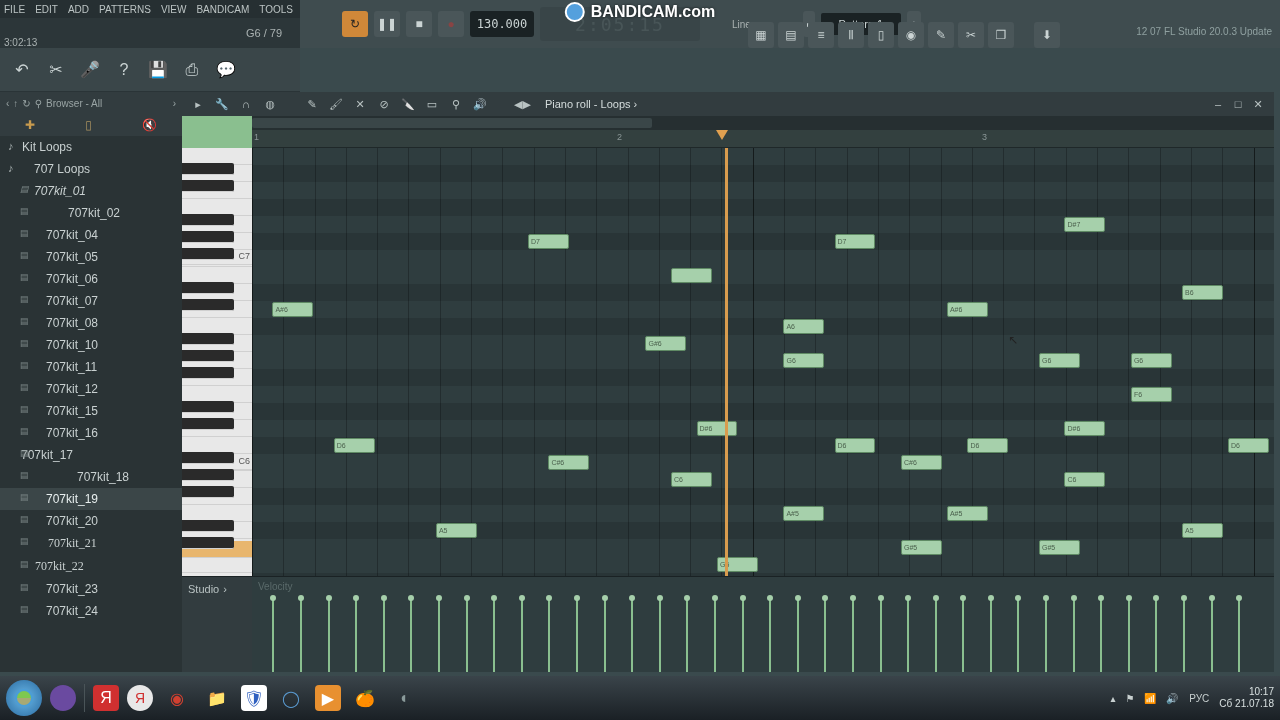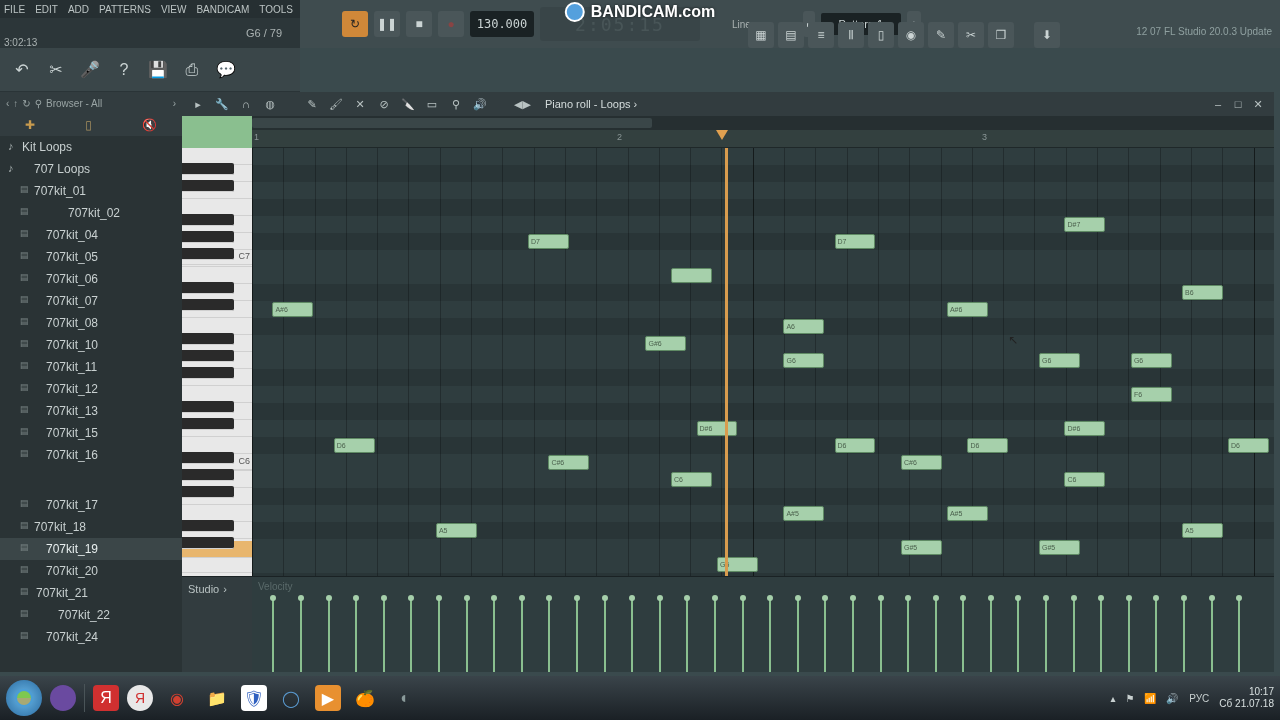--- a/index.html
+++ b/index.html
@@ -138,39 +138,39 @@
 </div>
 <div class="browser-icons">
   <span style="color:#c89b4e">✚</span>
   <span>▯</span>
   <span>🔇</span>
 </div>
 
 <div class="browser" id="browser">
     <div class="folder parent">Kit Loops</div>
     <div class="folder parent" style="padding-left: 34px;">707 Loops</div>
-    <div class="folder child" style="">707kit_01</div>
+    <div class="folder child" style=" font-style: italic;">707kit_01</div>
     <div class="folder child" style="padding-left: 68px;">707kit_02</div>
     <div class="folder child" style="padding-left: 46px;">707kit_04</div>
     <div class="folder child" style="padding-left: 46px;">707kit_05</div>
     <div class="folder child" style="padding-left: 46px;">707kit_06</div>
     <div class="folder child" style="padding-left: 46px;">707kit_07</div>
     <div class="folder child" style="padding-left: 46px;">707kit_08</div>
     <div class="folder child" style="padding-left: 46px;">707kit_10</div>
     <div class="folder child" style="padding-left: 46px;">707kit_11</div>
     <div class="folder child" style="padding-left: 46px;">707kit_12</div>
-    <div class="folder child" style="padding-left: 46px;">707kit_13</div>
     <div class="folder child" style="padding-left: 46px;">707kit_15</div>
     <div class="folder child" style="padding-left: 46px;">707kit_16</div>
-    <div class="folder child" style="padding-left: 46px; margin-top: 28px;">707kit_17</div>
-    <div class="folder child" style="">707kit_18</div>
+    <div class="folder child" style="padding-left: 21px;">707kit_17</div>
+    <div class="folder child" style=" text-align: center;">707kit_18</div>
     <div class="folder child sel" style="padding-left: 46px;">707kit_19</div>
     <div class="folder child" style="padding-left: 46px;">707kit_20</div>
-    <div class="folder child" style="padding-left: 36px;">707kit_21</div>
-    <div class="folder child" style="padding-left: 58px;">707kit_22</div>
+    <div class="folder child" style="padding-left: 48px; font-family: Liberation Serif, serif;">707kit_21</div>
+    <div class="folder child" style="padding-left: 35px; font-family: Liberation Serif, serif;">707kit_22</div>
+    <div class="folder child" style="padding-left: 46px;">707kit_23</div>
     <div class="folder child" style="padding-left: 46px;">707kit_24</div>
   </div>
 
 <div class="pianoroll">
   <div class="pr-toolbar">
     <div class="icn">▸</div>
     <div class="icn">🔧</div>
     <div class="icn">∩</div>
     <div class="icn">◍</div>
     <div style="width:10px"></div>

